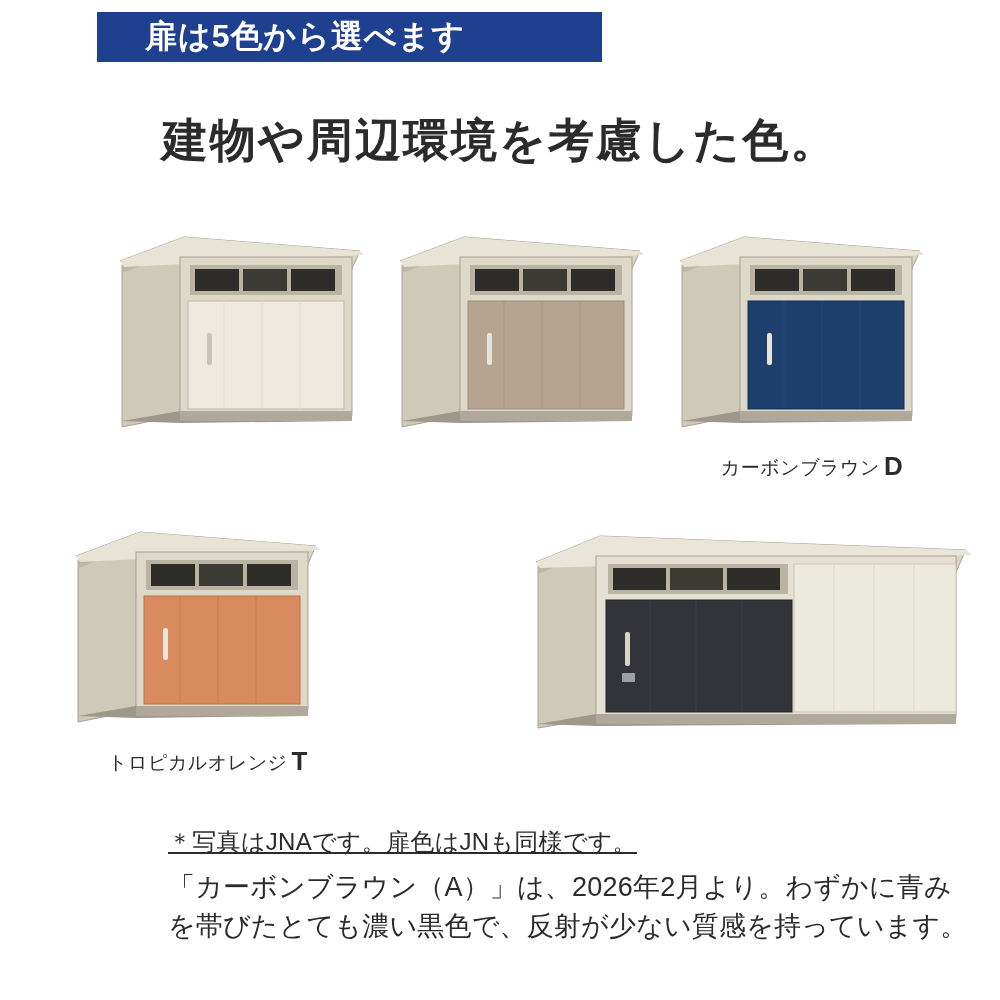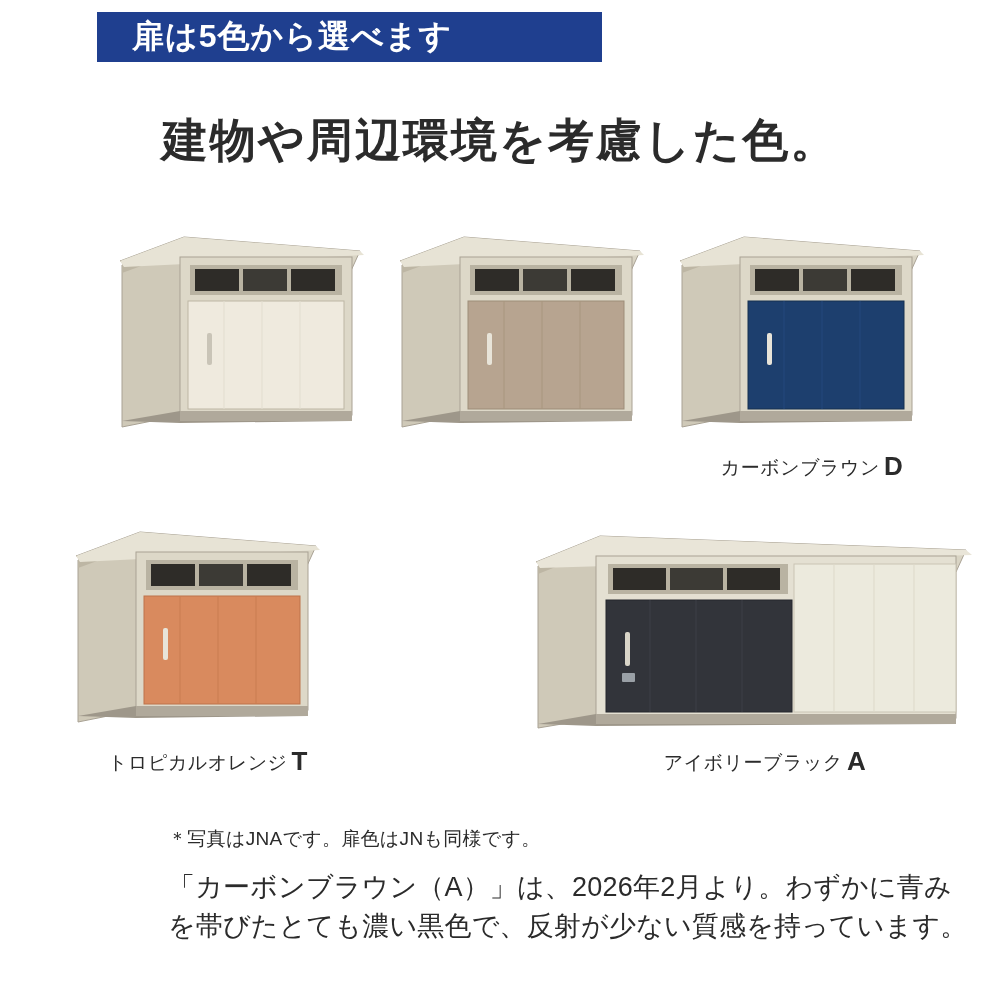--- a/index.html
+++ b/index.html
@@ -25,21 +25,21 @@
     height: 50px;
     background: #1f3f8f;
     display: flex;
     align-items: center;
   }
   .banner-text {
     color: #ffffff;
     font-size: 32px;
     font-weight: bold;
     letter-spacing: 1px;
-    padding-left: 35px;
+    padding-left: 48px;
   }
 
   
   .headline {
     position: absolute;
     left: 0;
     top: 110px;
     width: 1000px;
     text-align: center;
     font-size: 46px;
@@ -97,23 +97,24 @@
     height: 230px;
   }
 
   svg { display: block; }
 
   
   .note {
     position: absolute;
     left: 168px;
     top: 826px;
-    font-size: 19px;
+    font-size: 24px;
     color: #2b2b2b;
     letter-spacing: 0.3px;
+    text-decoration: underline;
   }
   .para {
     position: absolute;
     left: 168px;
     top: 868px;
     width: 800px;
     font-size: 27px;
     line-height: 1.45;
     color: #2b2b2b;
     letter-spacing: 0.2px;
@@ -266,22 +267,19 @@
 
           <rect x="264" y="54" width="162" height="148" fill="#eceadd" stroke="#c9c4b4" stroke-width="1"></rect>
           <line x1="304" y1="54" x2="304" y2="202" stroke="#ddd9c9" stroke-width="1"></line>
           <line x1="344" y1="54" x2="344" y2="202" stroke="#ddd9c9" stroke-width="1"></line>
           <line x1="384" y1="54" x2="384" y2="202" stroke="#ddd9c9" stroke-width="1"></line>
 
           <polygon points="8,214 66,204 426,204 426,214 66,216" fill="#9e978a"></polygon>
           <rect x="66" y="204" width="360" height="10" fill="#b0a99b"></rect>
         </svg>
       </div>
-      <div class="caption">
-        <span>アイボリーブラック</span><span class="code">A</span>
-      </div>
     </div>
   </div>
 </div>
 
 <div class="note">＊写真はJNAです。扉色はJNも同様です。</div>
 
 <div class="para">「カーボンブラウン（A）」は、2026年2月より。わずかに青みを帯びたとても濃い黒色で、反射が少ない質感を持っています。</div>
 
 </body></html>

